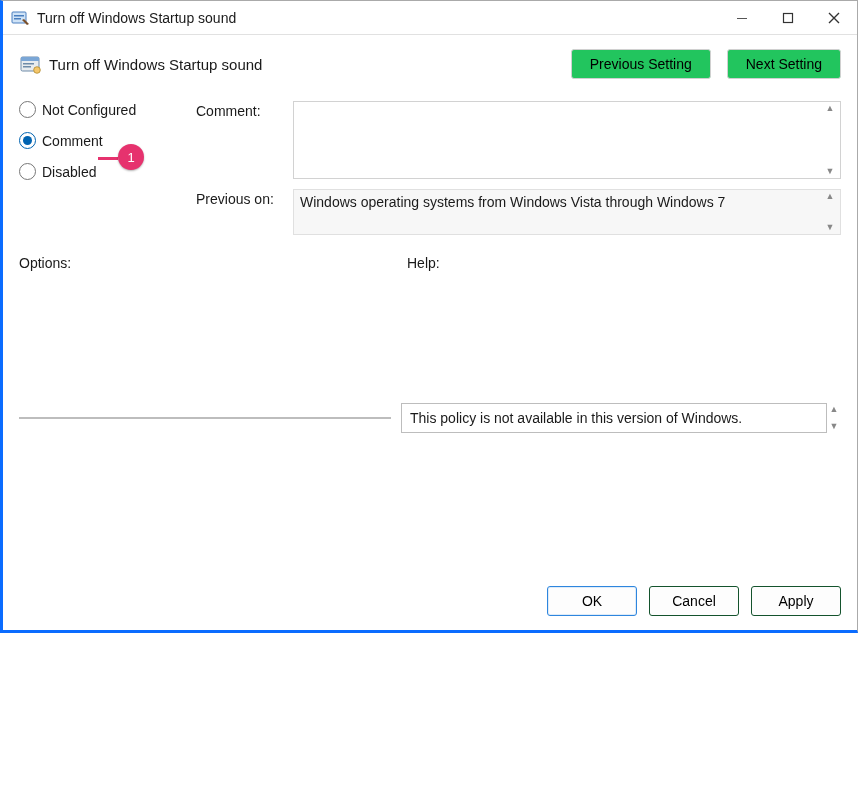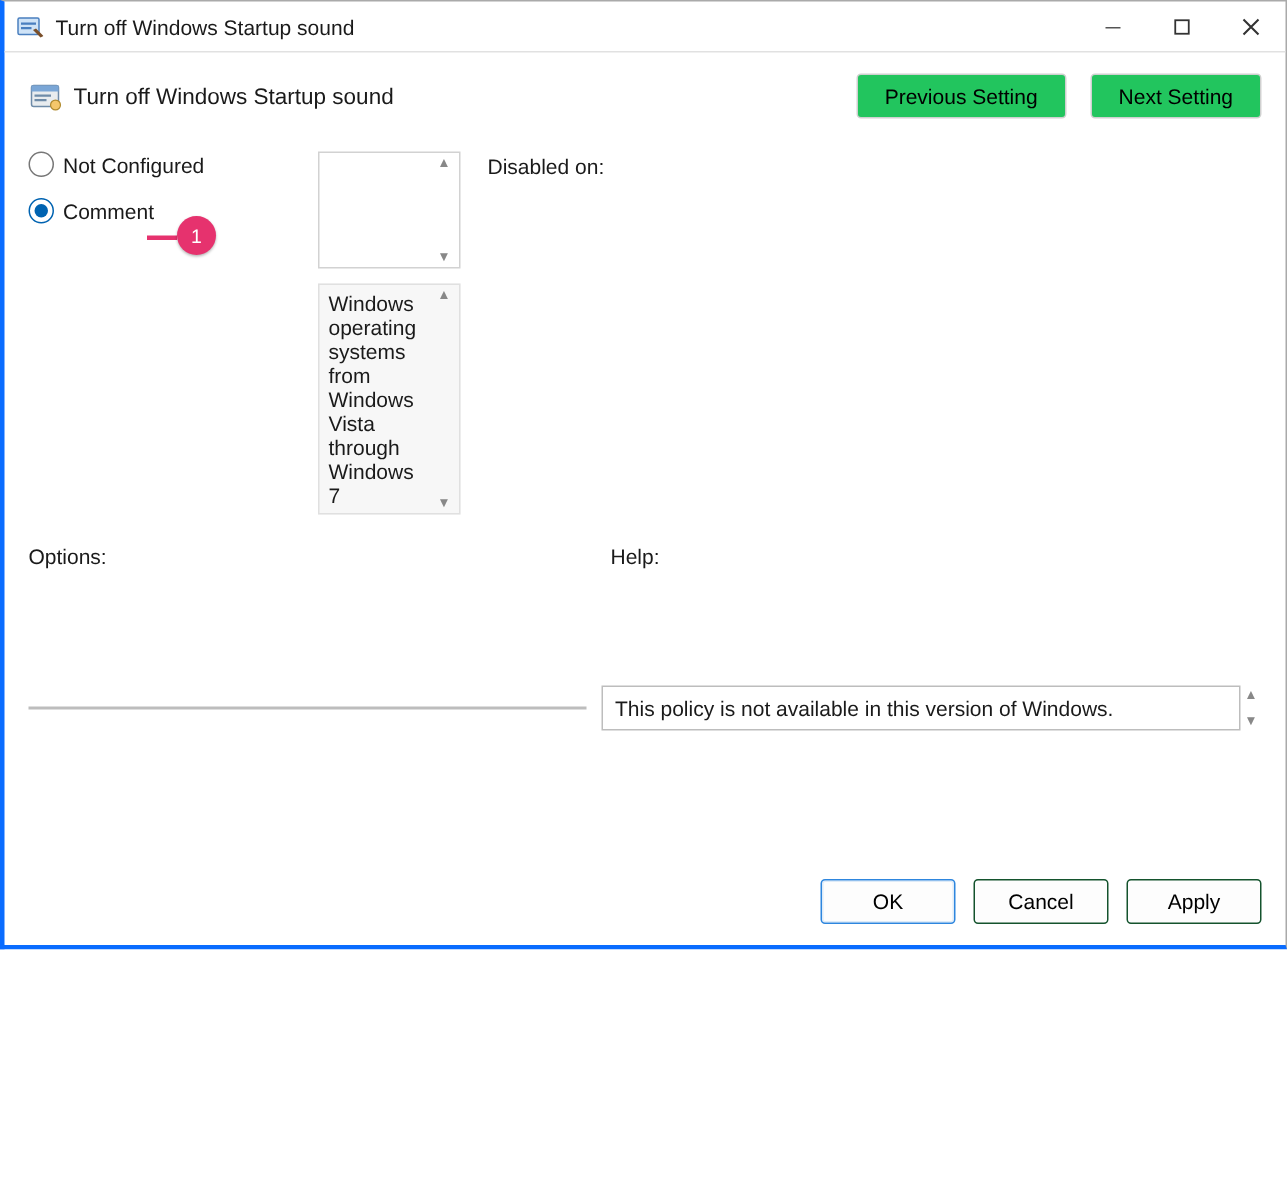--- a/index.html
+++ b/index.html
@@ -77,21 +77,21 @@
     font-size: 14px;
     cursor: default;
     margin-left: 8px;
   }
 
   
   .upper-grid {
     display: grid;
     grid-template-columns: 175px 95px 1fr;
     grid-template-rows: auto auto;
-    gap: 10px 18px;
+    gap: 10px 2px;
     margin-bottom: 20px;
   }
   .radio-stack { display: flex; flex-direction: column; gap: 14px; position: relative; }
   .radio-row { display: flex; align-items: center; gap: 6px; }
   .radio {
     width: 17px; height: 17px;
     border: 1px solid #777;
     border-radius: 50%;
     display: inline-flex; align-items: center; justify-content: center;
     position: relative;
@@ -238,31 +238,36 @@
     <div class="upper-grid">
       <div class="radio-stack" style="grid-row: 1 / span 2; position:relative;">
         <div class="radio-row">
           <span class="radio"></span>
           <span>Not Configured</span>
         </div>
         <div class="radio-row" style="position:relative;">
           <span class="radio selected"></span>
           <span>Comment</span>
         </div>
+        <div class="radio-row">
+          <span class="radio"></span>
+          <span>Disabled</span>
+        </div>
       </div>
 
+      <div class="label-cell">Comment:</div>
       <div class="textarea-like">
         <span></span>
         <div class="scroll-arrows-v">
           <span>▲</span>
           <span>▼</span>
         </div>
       </div>
 
-      <div class="label-cell">Disabled on:</div>
+      <div class="label-cell">Previous on:</div>
       <div class="supported-box">
         <span>Windows operating systems from Windows Vista through Windows 7</span>
         <div class="scroll-arrows-v">
           <span>▲</span>
           <span>▼</span>
         </div>
       </div>
     </div>
 
     <div class="labels-row">

